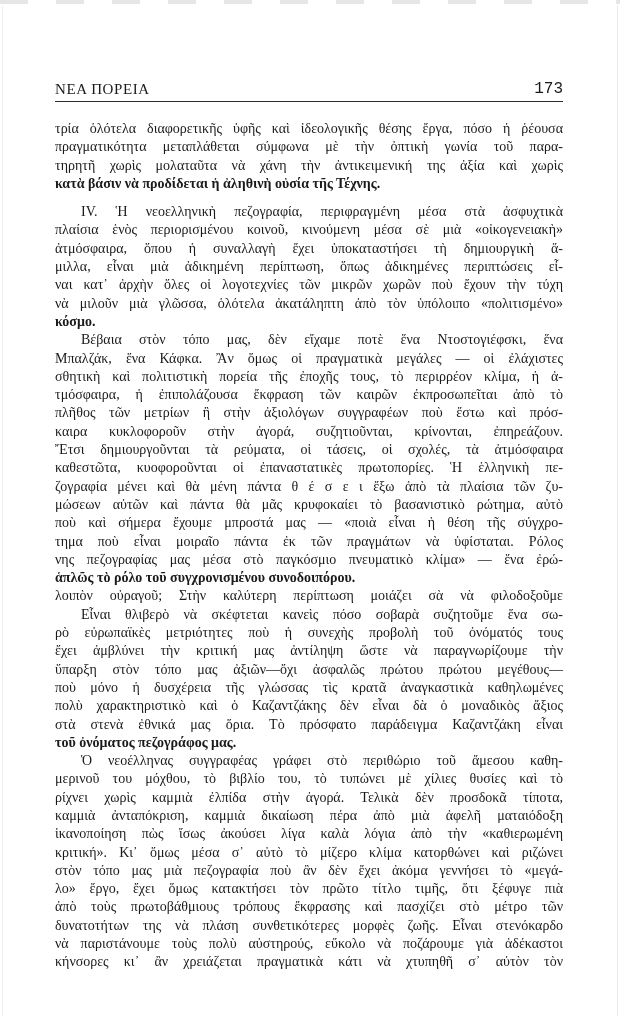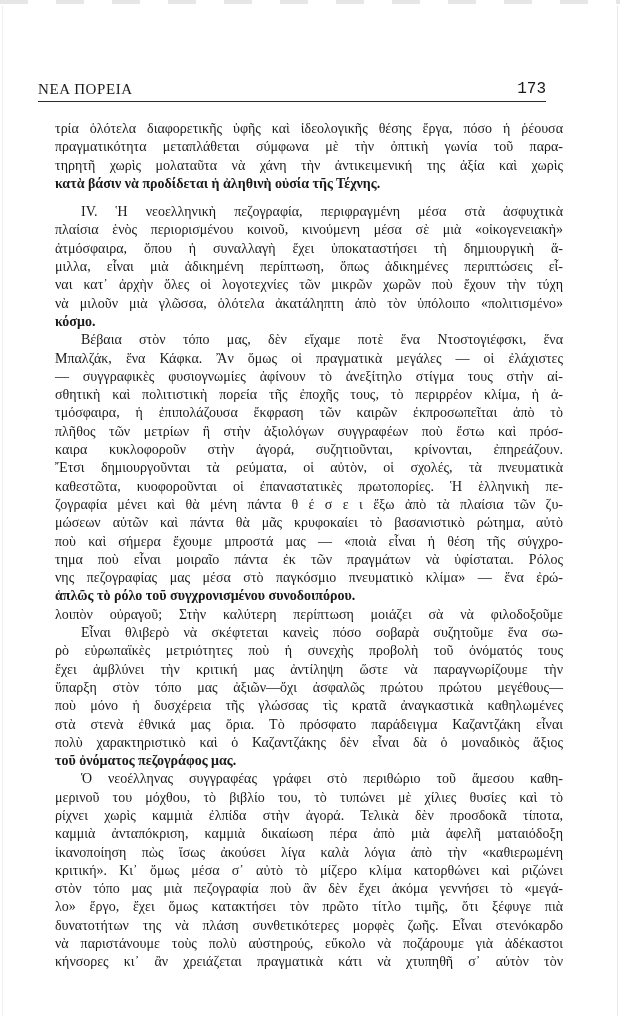--- a/index.html
+++ b/index.html
@@ -5,21 +5,21 @@
   html, body { margin: 0; padding: 0; }
   body {
     width: 620px; height: 1024px; background: #ffffff; position: relative; overflow: hidden;
     font-family: "DejaVu Serif", "Liberation Serif", serif; color: #1a1a1a;
   }
   .page-edge-top { position: absolute; left: 0; top: 0; width: 620px; height: 4px;
     background: repeating-linear-gradient(90deg, #e6e6e6 0 28px, #fff 28px 56px); }
   .page-edge-right { position: absolute; right: 2px; top: 6px; width: 1px; height: 1010px; background: #e8e8e8; }
   .page-edge-left { position: absolute; left: 2px; top: 6px; width: 1px; height: 1010px; background: #f0f0f0; }
   .running-head {
-    position: absolute; left: 38px; top: 77px; width: 508px; height: 24px;
+    position: absolute; left: 55px; top: 77px; width: 508px; height: 24px;
     border-bottom: 1.5px solid #2a2a2a;
   }
   .journal-title { position: absolute; left: 0; top: 4px; font-family: "Liberation Serif", serif;
     font-size: 15px; letter-spacing: 0.6px; }
   .page-number { position: absolute; right: 0; top: 3px; font-family: Liberation Mono, monospace;
     font-size: 16px; }
   .body-text { position: absolute; left: 55px; top: 120px; width: 508px; }
   .line {
     font-family: "Liberation Serif", serif; font-size: 14px; line-height: 18.3px; height: 18.3px;
     text-align: justify; text-align-last: justify; white-space: nowrap; overflow: visible;
@@ -56,53 +56,53 @@
     <div class="line">ἀτμόσφαιρα, ὅπου ἡ συναλλαγὴ ἔχει ὑποκαταστήσει τὴ δημιουργικὴ ἅ-</div>
     <div class="line">μιλλα, εἶναι μιὰ ἀδικημένη περίπτωση, ὅπως ἀδικημένες περιπτώσεις εἶ-</div>
     <div class="line">ναι κατ᾿ ἀρχὴν ὅλες οἱ λογοτεχνίες τῶν μικρῶν χωρῶν ποὺ ἔχουν τὴν τύχη</div>
     <div class="line">νὰ μιλοῦν μιὰ γλῶσσα, ὁλότελα ἀκατάληπτη ἀπὸ τὸν ὑπόλοιπο «πολιτισμένο»</div>
     <div class="line last">κόσμο.</div>
   </section>
 
   <section>
     <div class="line indent">Βέβαια στὸν τόπο μας, δὲν εἴχαμε ποτὲ ἕνα Ντοστογιέφσκι, ἕνα</div>
     <div class="line">Μπαλζάκ, ἕνα Κάφκα. Ἂν ὅμως οἱ πραγματικὰ μεγάλες — οἱ ἐλάχιστες</div>
-    <div class="line">— συγγραφικὲς φυσιογνωμίες ἀφίνουν τὸ ἀνεξίτηλο στίγμα τους στὴν αἰ-</div>
     <div class="line">σθητικὴ καὶ πολιτιστικὴ πορεία τῆς ἐποχῆς τους, τὸ περιρρέον κλίμα, ἡ ἀ-</div>
     <div class="line">τμόσφαιρα, ἡ ἐπιπολάζουσα ἔκφραση τῶν καιρῶν ἐκπροσωπεῖται ἀπὸ τὸ</div>
     <div class="line">πλῆθος τῶν μετρίων ἢ στὴν ἀξιολόγων συγγραφέων ποὺ ἔστω καὶ πρόσ-</div>
     <div class="line">καιρα κυκλοφοροῦν στὴν ἀγορά, συζητιοῦνται, κρίνονται, ἐπηρεάζουν.</div>
-    <div class="line">Ἔτσι δημιουργοῦνται τὰ ρεύματα, οἱ αὐτὸν, οἱ σχολές, τὰ πνευματικὰ</div>
+    <div class="line">Ἔτσι δημιουργοῦνται τὰ ρεύματα, οἱ τάσεις, οἱ σχολές, τὰ ἀτμόσφαιρα</div>
     <div class="line">καθεστῶτα, κυοφοροῦνται οἱ ἐπαναστατικὲς πρωτοπορίες. Ἡ ἑλληνικὴ πε-</div>
     <div class="line">ζογραφία μένει καὶ θὰ μένη πάντα θ έ σ ε ι ἔξω ἀπὸ τὰ πλαίσια τῶν ζυ-</div>
     <div class="line">μώσεων αὐτῶν καὶ πάντα θὰ μᾶς κρυφοκαίει τὸ βασανιστικὸ ρώτημα, αὐτὸ</div>
     <div class="line">ποὺ καὶ σήμερα ἔχουμε μπροστά μας — «ποιὰ εἶναι ἡ θέση τῆς σύγχρο-</div>
     <div class="line">τημα ποὺ εἶναι μοιραῖο πάντα ἐκ τῶν πραγμάτων νὰ ὑφίσταται. Ρόλος</div>
     <div class="line">νης πεζογραφίας μας μέσα στὸ παγκόσμιο πνευματικὸ κλίμα» — ἕνα ἐρώ-</div>
     <div class="line last">ἁπλῶς τὸ ρόλο τοῦ συγχρονισμένου συνοδοιπόρου.</div>
     <div class="line">λοιπὸν οὐραγοῦ; Στὴν καλύτερη περίπτωση μοιάζει σὰ νὰ φιλοδοξοῦμε</div>
   </section>
 
   <section>
     <div class="line indent">Εἶναι θλιβερὸ νὰ σκέφτεται κανεὶς πόσο σοβαρὰ συζητοῦμε ἕνα σω-</div>
     <div class="line">ρὸ εὐρωπαϊκὲς μετριότητες ποὺ ἡ συνεχὴς προβολὴ τοῦ ὀνόματός τους</div>
     <div class="line">ἔχει ἀμβλύνει τὴν κριτική μας ἀντίληψη ὥστε νὰ παραγνωρίζουμε τὴν</div>
     <div class="line">ὕπαρξη στὸν τόπο μας ἀξιῶν—ὄχι ἀσφαλῶς πρώτου πρώτου μεγέθους—</div>
     <div class="line">ποὺ μόνο ἡ δυσχέρεια τῆς γλώσσας τὶς κρατᾶ ἀναγκαστικὰ καθηλωμένες</div>
+    <div class="line">πολὺ χαρακτηριστικὸ καὶ ὁ Καζαντζάκης δὲν εἶναι δὰ ὁ μοναδικὸς ἄξιος</div>
     <div class="line">στὰ στενὰ ἐθνικά μας ὅρια. Τὸ πρόσφατο παράδειγμα Καζαντζάκη εἶναι</div>
-    <div class="line">πολὺ χαρακτηριστικὸ καὶ ὁ Καζαντζάκης δὲν εἶναι δὰ ὁ μοναδικὸς ἄξιος</div>
     <div class="line last">τοῦ ὀνόματος πεζογράφος μας.</div>
   </section>
 
   <section>
     <div class="line indent">Ὁ νεοέλληνας συγγραφέας γράφει στὸ περιθώριο τοῦ ἄμεσου καθη-</div>
     <div class="line">μερινοῦ του μόχθου, τὸ βιβλίο του, τὸ τυπώνει μὲ χίλιες θυσίες καὶ τὸ</div>
     <div class="line">ρίχνει χωρὶς καμμιὰ ἐλπίδα στὴν ἀγορά. Τελικὰ δὲν προσδοκᾶ τίποτα,</div>
     <div class="line">καμμιὰ ἀνταπόκριση, καμμιὰ δικαίωση πέρα ἀπὸ μιὰ ἀφελῆ ματαιόδοξη</div>
     <div class="line">ἱκανοποίηση πὼς ἴσως ἀκούσει λίγα καλὰ λόγια ἀπὸ τὴν «καθιερωμένη</div>
     <div class="line">κριτική». Κι᾿ ὅμως μέσα σ᾿ αὐτὸ τὸ μίζερο κλίμα κατορθώνει καὶ ριζώνει</div>
     <div class="line">στὸν τόπο μας μιὰ πεζογραφία ποὺ ἂν δὲν ἔχει ἀκόμα γεννήσει τὸ «μεγά-</div>
     <div class="line">λο» ἔργο, ἔχει ὅμως κατακτήσει τὸν πρῶτο τίτλο τιμῆς, ὅτι ξέφυγε πιὰ</div>
+    <div class="line">ἀπὸ τοὺς πρωτοβάθμιους τρόπους ἔκφρασης καὶ πασχίζει στὸ μέτρο τῶν</div>
     <div class="line">δυνατοτήτων της νὰ πλάση συνθετικότερες μορφὲς ζωῆς. Εἶναι στενόκαρδο</div>
     <div class="line">νὰ παριστάνουμε τοὺς πολὺ αὐστηρούς, εὔκολο νὰ ποζάρουμε γιὰ ἀδέκαστοι</div>
     <div class="line">κήνσορες κι᾿ ἂν χρειάζεται πραγματικὰ κάτι νὰ χτυπηθῆ σ᾿ αὐτὸν τὸν</div>
   </section>
 </main>
 
 </body></html>

